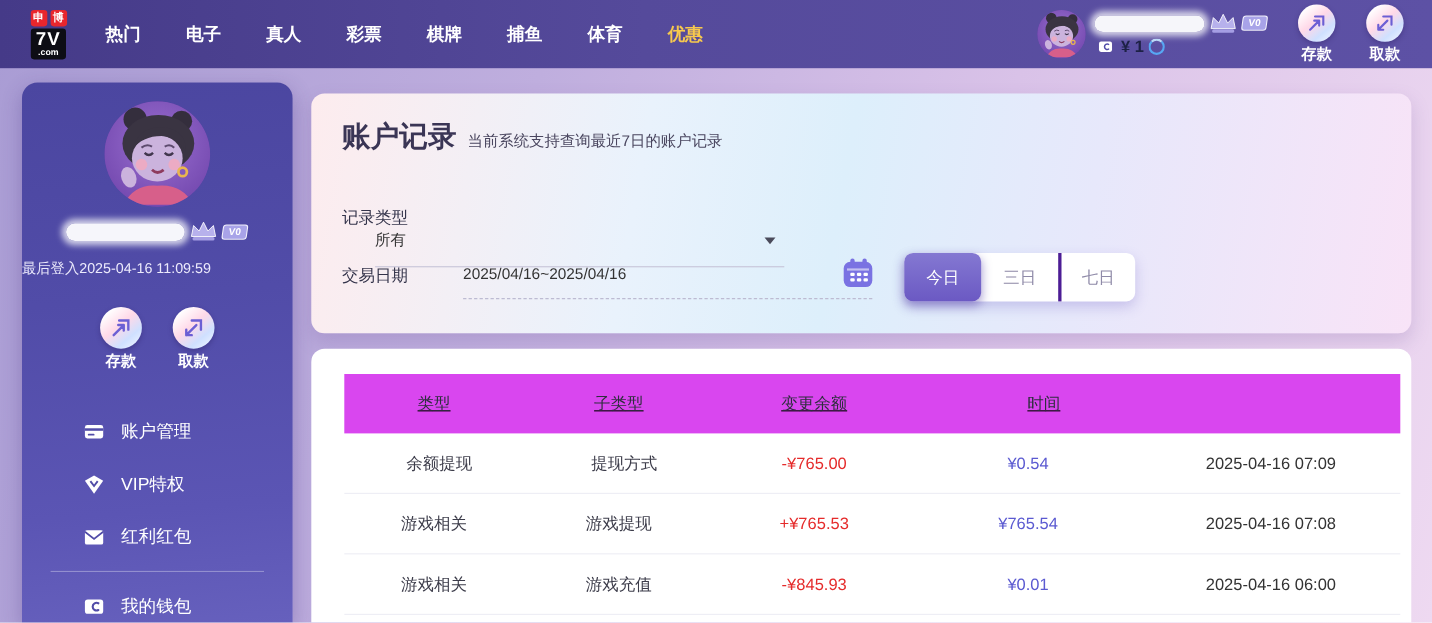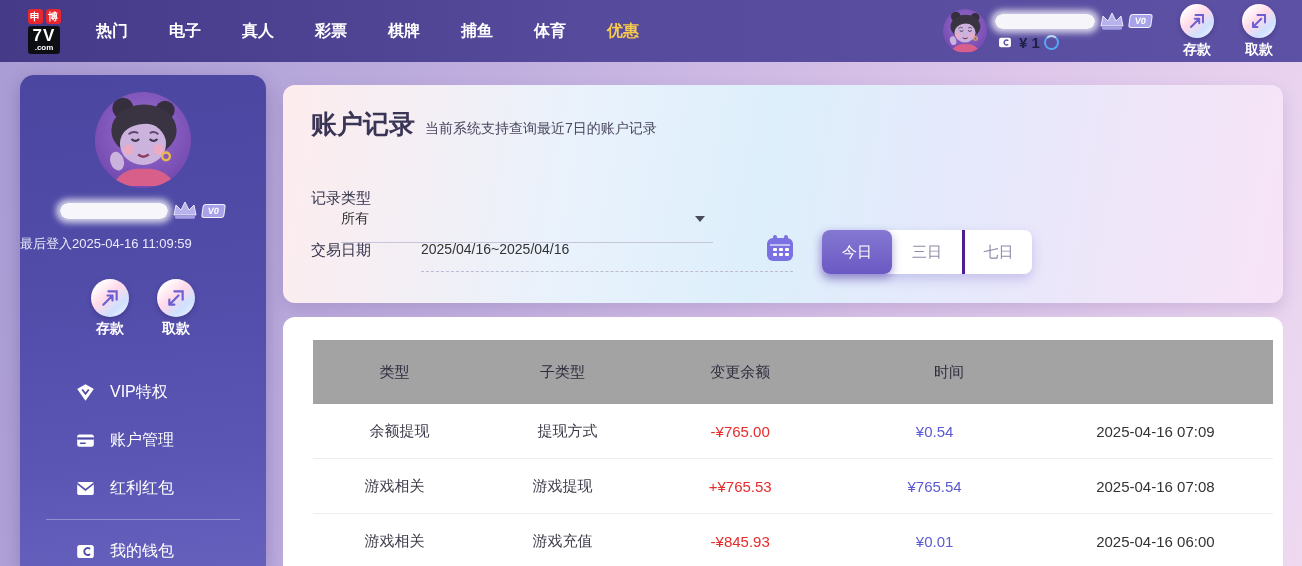--- a/index.html
+++ b/index.html
@@ -81,21 +81,21 @@
   .tabs{position:absolute;left:539px;top:145px;display:flex;background:#fff;border-radius:8px;
     box-shadow:0 5px 12px rgba(108,89,194,.28);}
   .tab{width:70px;height:44px;display:flex;align-items:center;justify-content:center;
     font-size:15px;color:#8f8aa8;cursor:pointer;}
   .tab.sep{border-left:3px solid #4c1d95;}
   .tab.active{background:linear-gradient(180deg,#8478d2,#6b59c3);color:#fff;border-radius:8px;
     box-shadow:0 4px 9px rgba(90,70,170,.5);}
   .table-panel{position:absolute;left:283px;top:317px;width:1000px;height:249px;background:#fff;
     border-radius:12px 12px 0 0;}
   .tbl{margin:23px 10px 0 30px;width:960px;}
-  .tbl-head{display:flex;height:64px;background:#a3a3a3;align-items:center;}
+  .tbl-head{display:flex;height:54px;background:#d946ef;align-items:center;text-decoration:underline;}
   .tbl-row{display:flex;height:55px;align-items:center;border-bottom:1px solid #ededf4;}
   .c{text-align:center;font-size:15px;}
   .c1{width:17%;} .c2{width:18%;} .c3{width:19%;} .c4{width:21.5%;} .c5{width:24.5%;}
   .tbl-head .c{color:#2e2e3e;}
   .tbl-row .c{color:#3c3c4a;}
   .tbl-row .change{color:#e52b2b;}
   .tbl-row .after{color:#5b5ad1;}
   .tbl-row .time{color:#333;}
   .defs-hidden{position:absolute;width:0;height:0;overflow:hidden;}
 </style>
@@ -248,29 +248,29 @@
         <svg width="20" height="20">
             <use href="#ico-withdraw"></use>
           </svg>
       </span>
       <span class="circle-btn-label">取款</span>
     </div>
   </div>
   <div class="sb-menu">
     <div class="sb-item">
       <svg class="icon" viewBox="0 0 24 24" width="21" height="21">
-          <use href="#ico-vip"></use>
-        </svg>
-      <span class="sb-item-label">VIP特权</span>
+          <use href="#ico-card"></use>
+        </svg>
+      <span class="sb-item-label">账户管理</span>
     </div>
     <div class="sb-item">
       <svg class="icon" viewBox="0 0 24 24" width="21" height="21">
-          <use href="#ico-card"></use>
-        </svg>
-      <span class="sb-item-label">账户管理</span>
+          <use href="#ico-vip"></use>
+        </svg>
+      <span class="sb-item-label">VIP特权</span>
     </div>
     <div class="sb-item">
       <svg class="icon" viewBox="0 0 24 24" width="21" height="21">
           <use href="#ico-envelope"></use>
         </svg>
       <span class="sb-item-label">红利红包</span>
     </div>
     <div class="sb-divider"></div>
     <div class="sb-item">
       <svg class="icon" viewBox="0 0 24 24" width="21" height="21">

